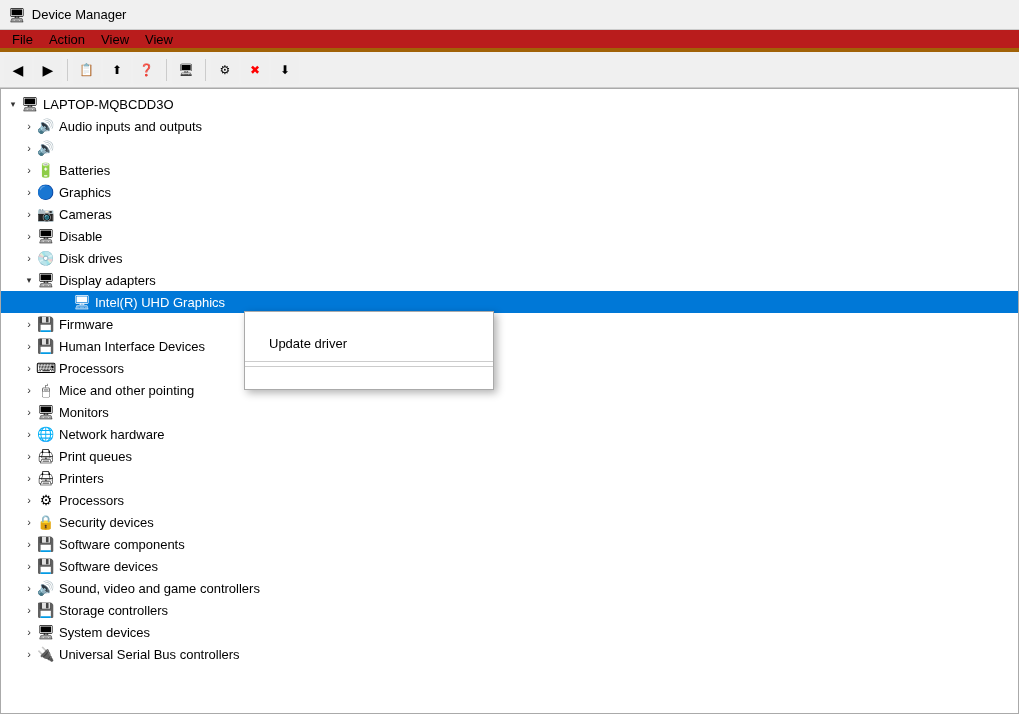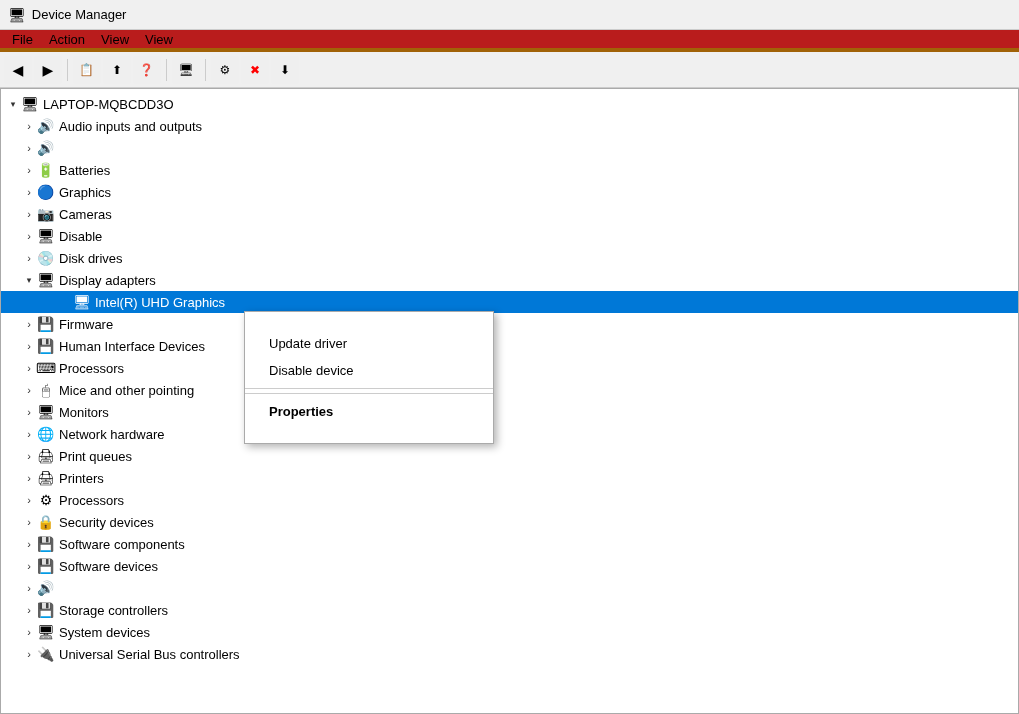--- a/index.html
+++ b/index.html
@@ -282,20 +282,21 @@
           <span class="tree-label">Software components</span>
         </div>
         <div class="tree-item" style="padding-left: 20px;">
           <span class="expand-arrow" style="color: rgb(51, 51, 51); font-size: 11px;">›</span>
           <span class="tree-icon">💾</span>
           <span class="tree-label">Software devices</span>
         </div>
         <div class="tree-item" style="padding-left: 20px;">
           <span class="expand-arrow" style="color: rgb(51, 51, 51); font-size: 11px;">›</span>
           <span class="tree-icon">🔊</span>
+          <span class="tree-label">Sound, video and game controllers</span>
         </div>
         <div class="tree-item" style="padding-left: 20px;">
           <span class="expand-arrow" style="color: rgb(51, 51, 51); font-size: 11px;">›</span>
           <span class="tree-icon">💾</span>
           <span class="tree-label">Storage controllers</span>
         </div>
         <div class="tree-item" style="padding-left: 20px;">
           <span class="expand-arrow" style="color: rgb(51, 51, 51); font-size: 11px;">›</span>
           <span class="tree-icon">🖥</span>
           <span class="tree-label">System devices</span>
@@ -305,18 +306,16 @@
           <span class="tree-icon">🔌</span>
           <span class="tree-label">Universal Serial Bus controllers</span>
         </div>
       </div>
 
   </div>
 
   <div id="context-menu">
 
   <div class="ctx-item">Update driver</div>
-      <div class="ctx-item">Disable device</div>
       <div class="ctx-separator"></div>
       <div class="ctx-separator"></div>
-      <div class="ctx-item bold">Properties</div>
     </div>
 </div>
 
 </body></html>

